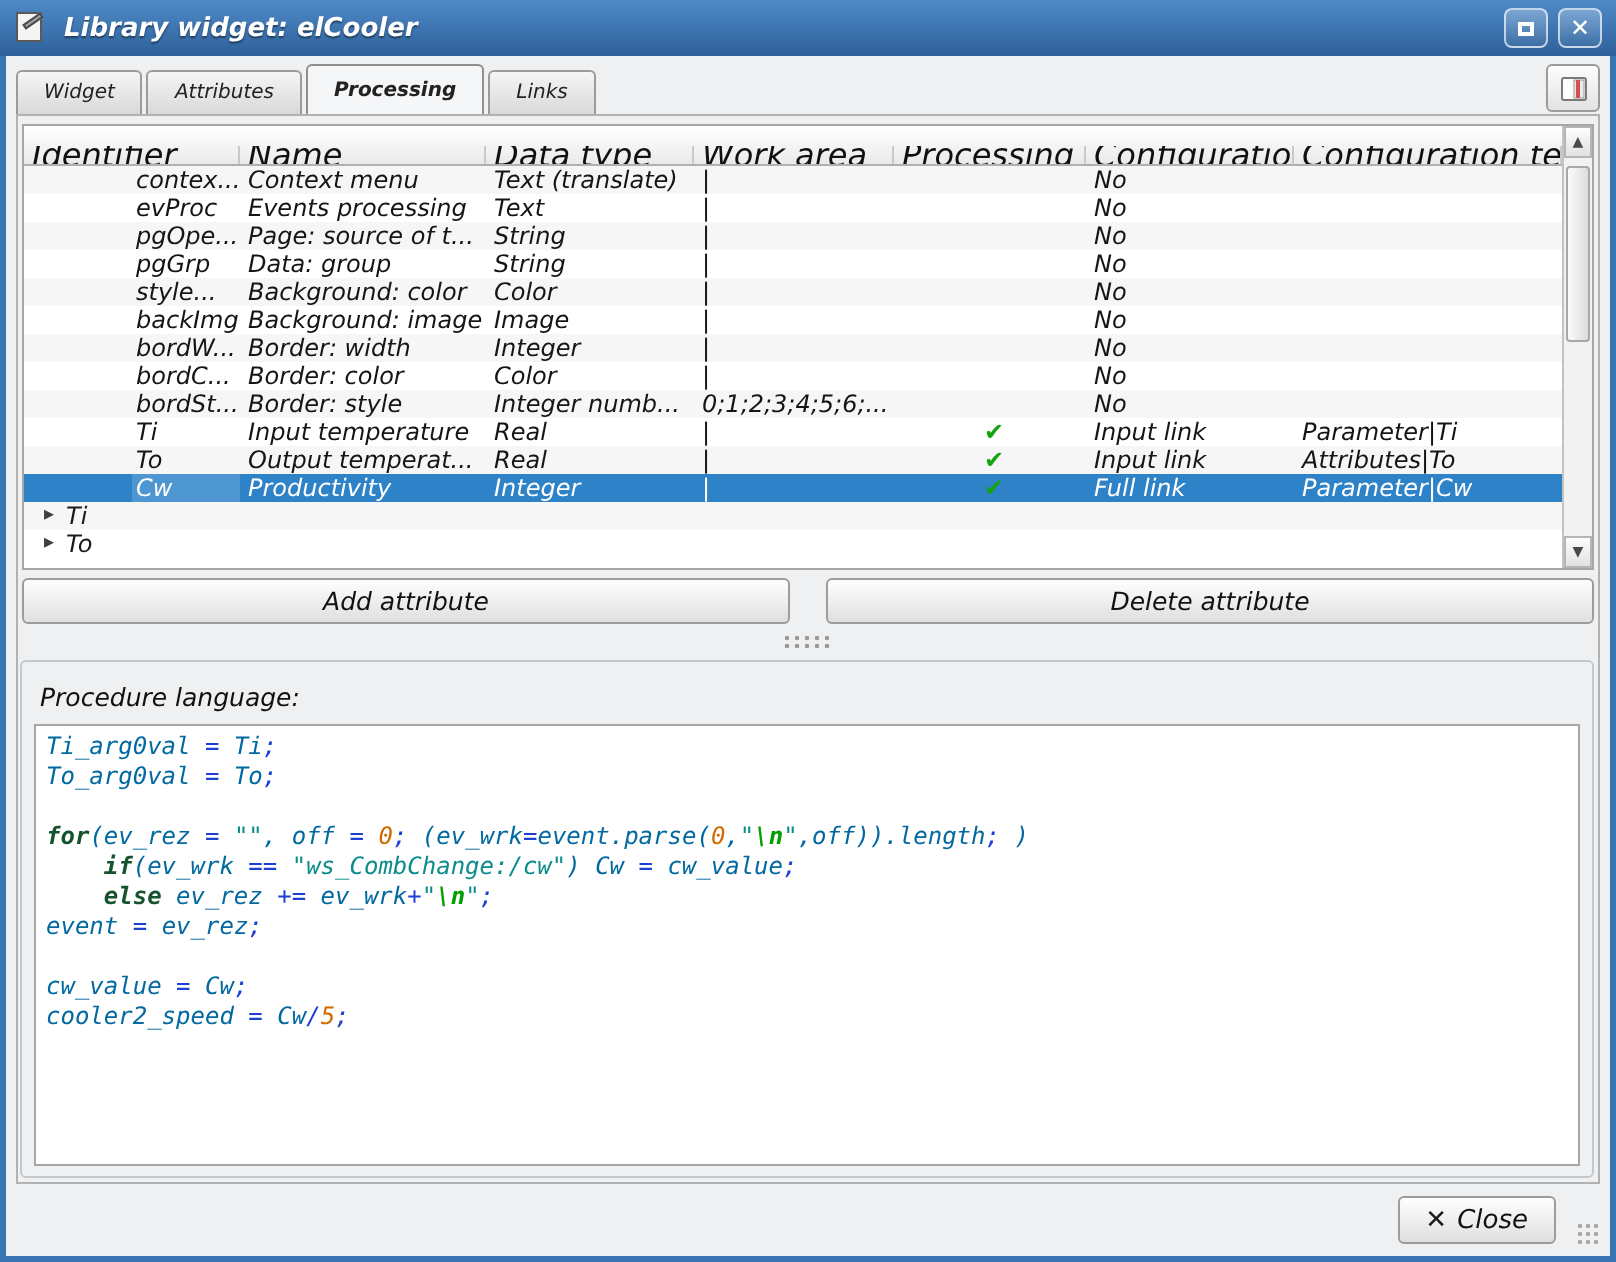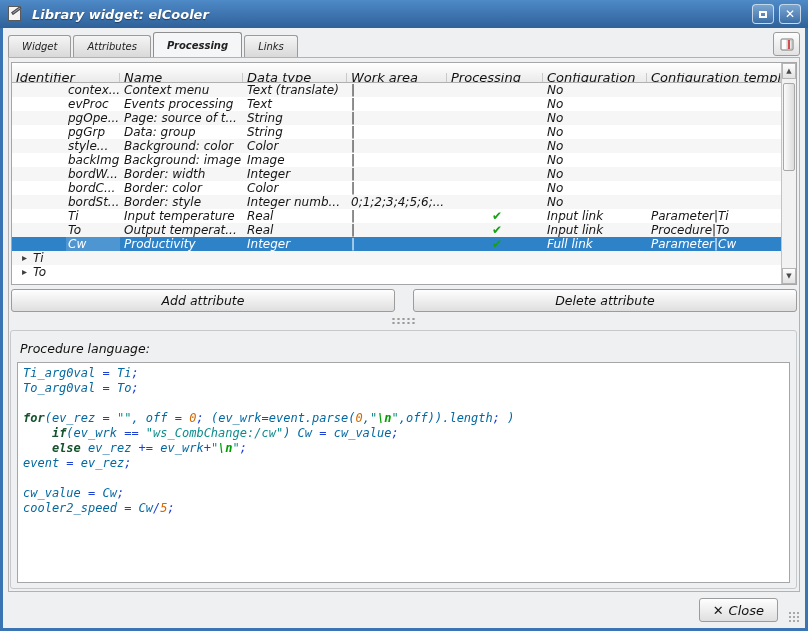--- a/index.html
+++ b/index.html
@@ -28,21 +28,21 @@
        border-radius:3px 3px 0 0;font-size:10px;color:#222;position:relative;}
   .tab.active{height:25px;background:#f5f6f7;font-weight:600;z-index:3;border-color:#8f8f8f;}
   .corner-btn{position:absolute;right:0;bottom:1px;width:27px;height:24px;border:1px solid #9b9b9b;border-radius:3px;
        background:linear-gradient(#fdfdfd,#e2e2e2);display:flex;align-items:center;justify-content:center;}
   
   .tabpane{position:absolute;top:29px;left:5px;right:5px;bottom:36px;border:1px solid #b2b2b2;background:#eff0f1;z-index:2;}
   
   .attr-table{position:absolute;left:2px;right:2px;top:4px;height:223px;background:#fff;border:1px solid #a6a6a6;}
   .thead{display:flex;height:20px;background:linear-gradient(#ffffff,#eaeaea);
          border-bottom:1px solid #b0b0b0;padding-right:15px;}
-  .th{font-size:13px;color:#101010;display:flex;align-items:center;padding-left:4px;
+  .th{font-size:16px;color:#101010;display:flex;align-items:center;padding-left:4px;
       border-right:1px solid #c9c9c9;overflow:hidden;white-space:nowrap;flex:0 0 auto;margin-top:10px;}
   .c-id{width:108px;} .c-name{width:123px;} .c-type{width:104px;} .c-work{width:100px;}
   .c-proc{width:96px;} .c-config{width:104px;} .c-tmpl{flex:1 1 auto;width:auto;min-width:0;}
   .tbody{position:absolute;top:20px;left:0;right:15px;bottom:0;overflow:hidden;background:#fff;}
   .trow{display:flex;height:14px;font-size:12px;line-height:14px;color:#151515;}
   .trow.alt{background:#f6f6f6;}
   .trow.sel{background:#2e82c8;color:#fff;}
   .td{padding-left:4px;overflow:hidden;white-space:nowrap;flex:0 0 auto;}
   .td.c-id{padding-left:56px;position:relative;}
   .trow.sel .td.c-id .curbox{position:absolute;left:54px;top:0;height:14px;width:64px;background:#4e96d1;}
@@ -236,21 +236,21 @@
               <div class="td c-config">Input link</div>
               <div class="td c-tmpl">Parameter|Ti</div>
             </div>
             <div class="trow alt">
               <div class="td c-id"><span class="idtxt">To</span></div>
               <div class="td c-name">Output temperat...</div>
               <div class="td c-type">Real</div>
               <div class="td c-work">|</div>
               <div class="td c-proc"><span class="check">✔</span></div>
               <div class="td c-config">Input link</div>
-              <div class="td c-tmpl">Procedure|To</div>
+              <div class="td c-tmpl">Attributes|To</div>
             </div>
             <div class="trow sel">
               <div class="td c-id"><span class="curbox"></span><span class="idtxt">Cw</span></div>
               <div class="td c-name">Productivity</div>
               <div class="td c-type">Integer</div>
               <div class="td c-work">|</div>
               <div class="td c-proc"><span class="check">✔</span></div>
               <div class="td c-config">Full link</div>
               <div class="td c-tmpl">Parameter|Cw</div>
             </div>

